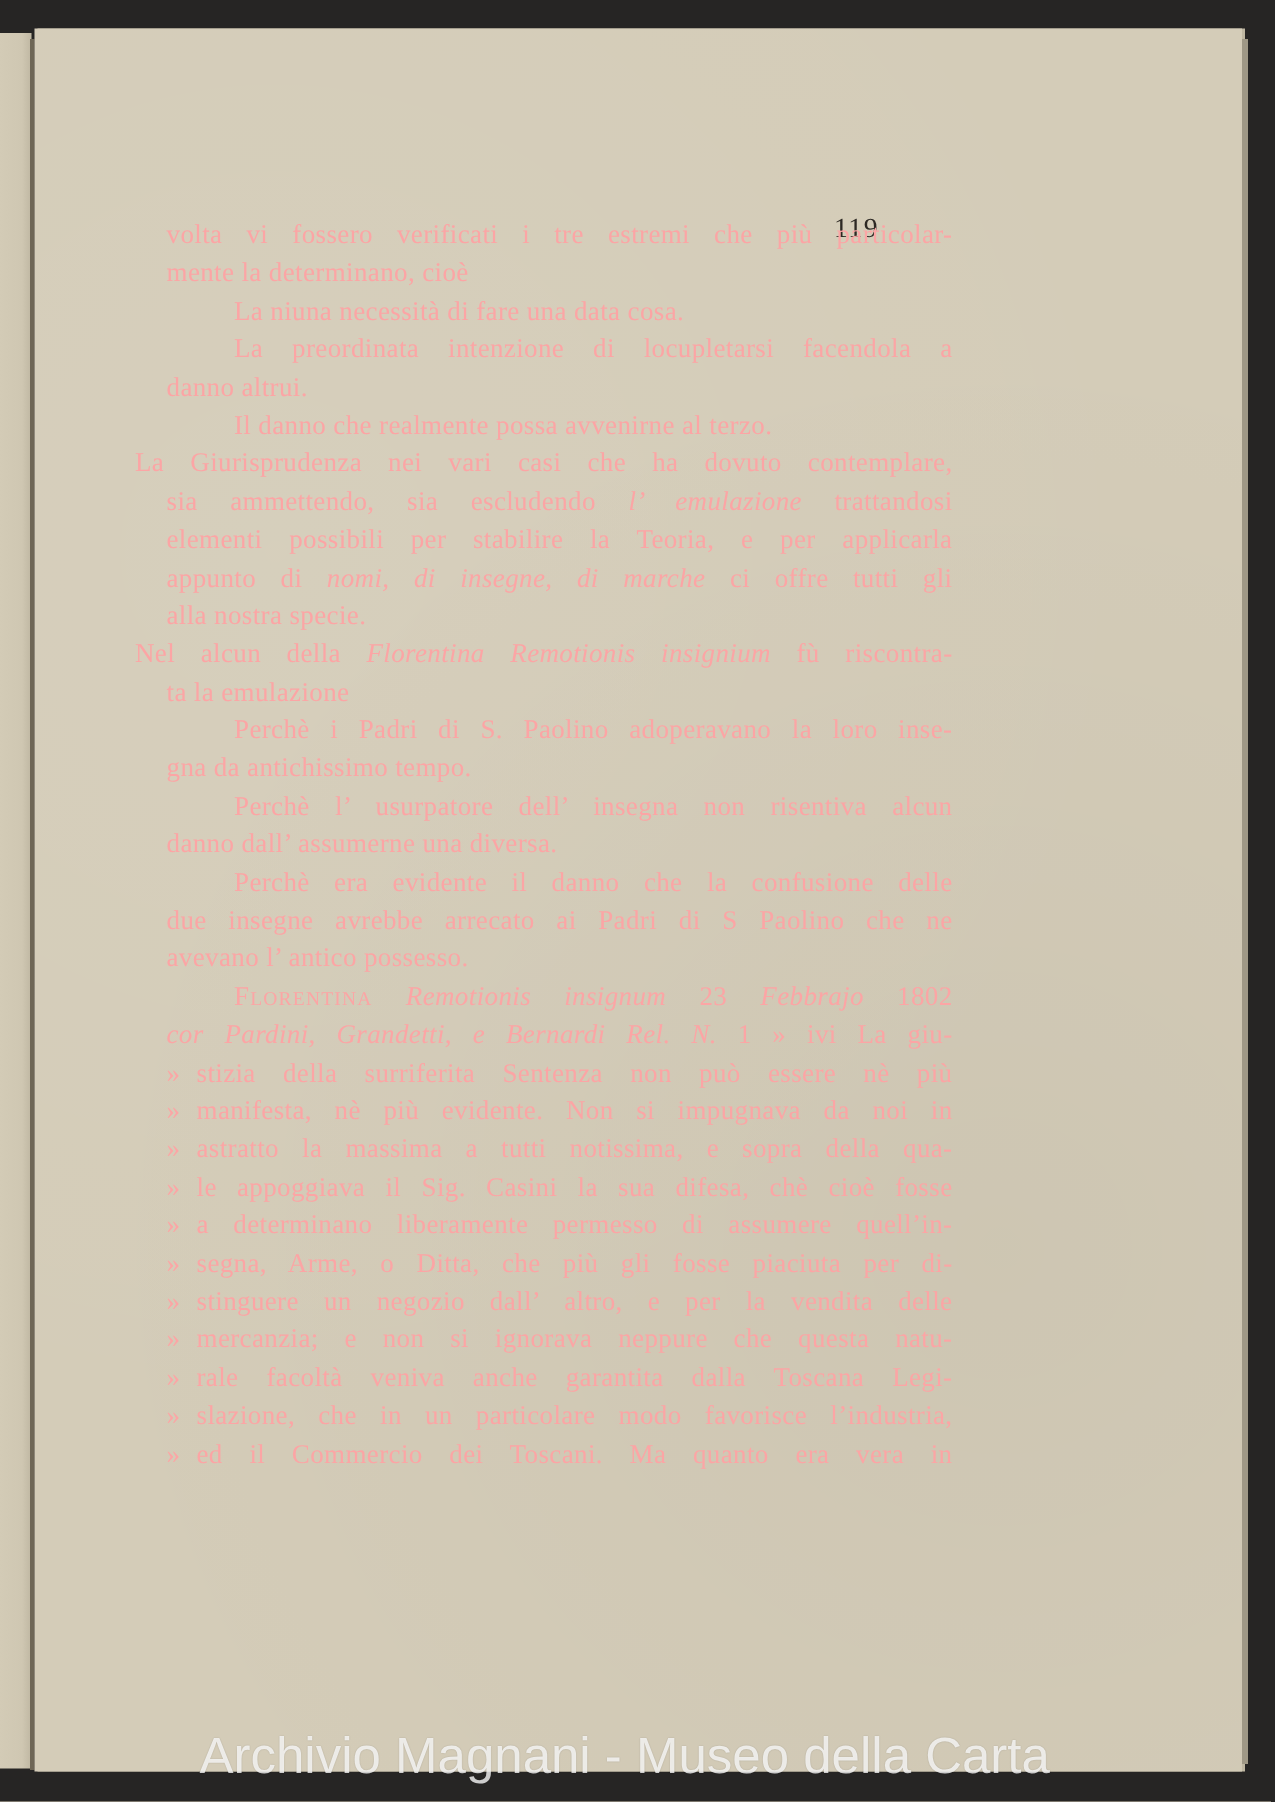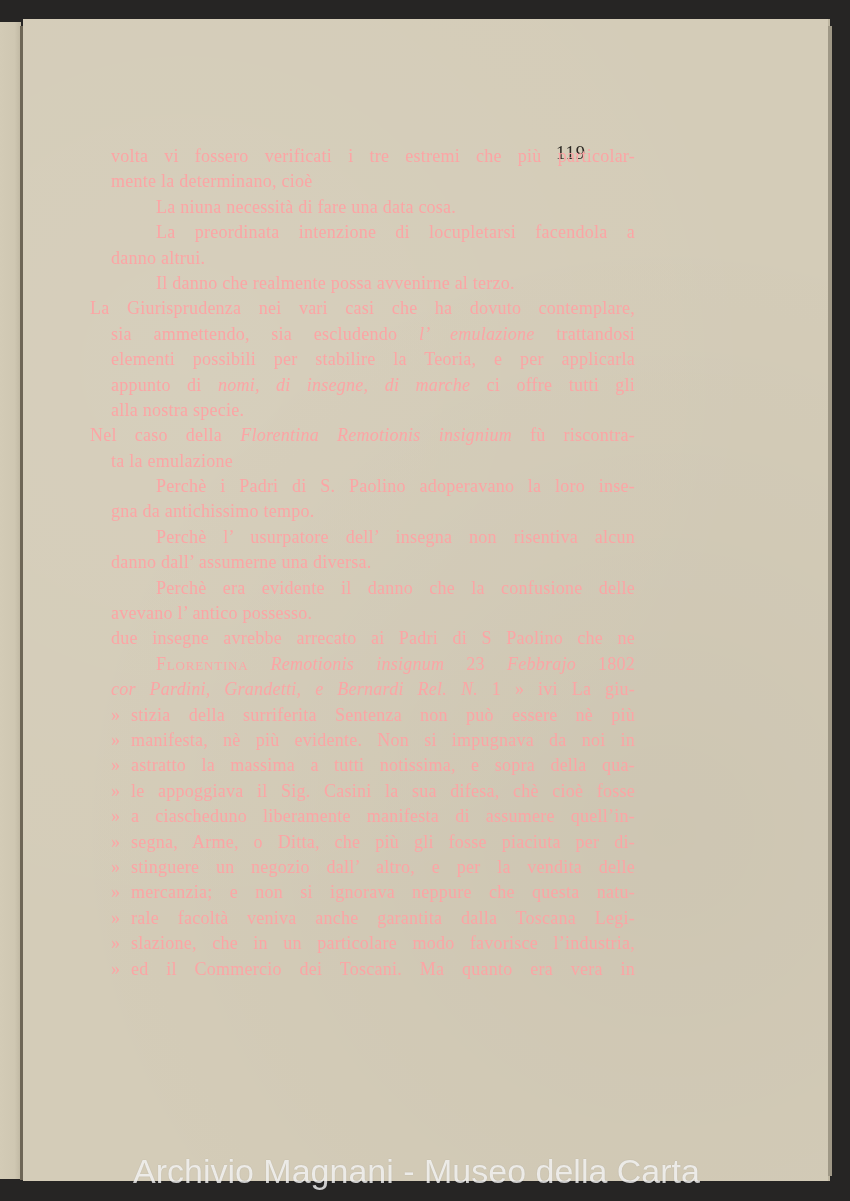--- a/index.html
+++ b/index.html
@@ -110,36 +110,36 @@
     <div class="line ind1 last"><span>mente la determinano, cioè</span></div>
     <div class="line ind2 last"><span>La niuna necessità di fare una data cosa.</span></div>
     <div class="line ind2"><span>La preordinata intenzione di locupletarsi facendola a</span></div>
     <div class="line ind1 last"><span>danno altrui.</span></div>
     <div class="line ind2 last"><span>Il danno che realmente possa avvenirne al terzo.</span></div>
     <div class="line ind0"><span>La Giurisprudenza nei vari casi che ha dovuto contemplare,</span></div>
     <div class="line ind1"><span>sia ammettendo, sia escludendo </span><i>l’ emulazione</i><span> trattandosi</span></div>
     <div class="line ind1"><span>elementi possibili per stabilire la Teoria, e per applicarla</span></div>
     <div class="line ind1"><span>appunto di </span><i>nomi, di insegne, di marche</i><span> ci offre tutti gli</span></div>
     <div class="line ind1 last"><span>alla nostra specie.</span></div>
-    <div class="line ind0"><span>Nel caso della </span><i>Florentina Remotionis insignium</i><span> fù riscontra-</span></div>
+    <div class="line ind0"><span>Nel alcun della </span><i>Florentina Remotionis insignium</i><span> fù riscontra-</span></div>
     <div class="line ind1 last"><span>ta la emulazione</span></div>
     <div class="line ind2"><span>Perchè i Padri di S. Paolino adoperavano la loro inse-</span></div>
     <div class="line ind1 last"><span>gna da antichissimo tempo.</span></div>
     <div class="line ind2"><span>Perchè l’ usurpatore dell’ insegna non risentiva alcun</span></div>
     <div class="line ind1 last"><span>danno dall’ assumerne una diversa.</span></div>
     <div class="line ind2"><span>Perchè era evidente il danno che la confusione delle</span></div>
+    <div class="line ind1"><span>due insegne avrebbe arrecato ai Padri di S Paolino che ne</span></div>
     <div class="line ind1 last"><span>avevano l’ antico possesso.</span></div>
-    <div class="line ind1"><span>due insegne avrebbe arrecato ai Padri di S Paolino che ne</span></div>
     <div class="line ind2"><span class="sc">Florentina</span><span> </span><i>Remotionis insignum</i><span> 23 </span><i>Febbrajo</i><span> 1802</span></div>
     <div class="line ind1"><i>cor Pardini, Grandetti, e Bernardi Rel. N.</i><span> 1 » ivi La giu-</span></div>
     <div class="line ind0" style="padding-left: 21px;"><span class="qmark">»</span><span>stizia della surriferita Sentenza non può essere nè più</span></div>
     <div class="line ind0" style="padding-left: 21px;"><span class="qmark">»</span><span>manifesta, nè più evidente. Non si impugnava da noi in</span></div>
     <div class="line ind0" style="padding-left: 21px;"><span class="qmark">»</span><span>astratto la massima a tutti notissima, e sopra della qua-</span></div>
     <div class="line ind0" style="padding-left: 21px;"><span class="qmark">»</span><span>le appoggiava il Sig. Casini la sua difesa, chè cioè fosse</span></div>
-    <div class="line ind0" style="padding-left: 21px;"><span class="qmark">»</span><span>a ciascheduno liberamente manifesta di assumere quell’in-</span></div>
+    <div class="line ind0" style="padding-left: 21px;"><span class="qmark">»</span><span>a determinano liberamente permesso di assumere quell’in-</span></div>
     <div class="line ind0" style="padding-left: 21px; font-family: Liberation Serif, serif;"><span class="qmark">»</span><span>segna, Arme, o Ditta, che più gli fosse piaciuta per di-</span></div>
     <div class="line ind0" style="padding-left: 21px;"><span class="qmark">»</span><span>stinguere un negozio dall’ altro, e per la vendita delle</span></div>
     <div class="line ind0" style="padding-left: 21px; font-family: Liberation Serif, serif;"><span class="qmark">»</span><span>mercanzia; e non si ignorava neppure che questa natu-</span></div>
     <div class="line ind0" style="padding-left: 21px;"><span class="qmark">»</span><span>rale facoltà veniva anche garantita dalla Toscana Legi-</span></div>
     <div class="line ind0" style="padding-left: 21px;"><span class="qmark">»</span><span>slazione, che in un particolare modo favorisce l’industria,</span></div>
     <div class="line ind0" style="padding-left: 21px;"><span class="qmark">»</span><span>ed il Commercio dei Toscani. Ma quanto era vera in</span></div>
   </div>
 
 <div class="watermark">Archivio Magnani - Museo della Carta</div>
 

